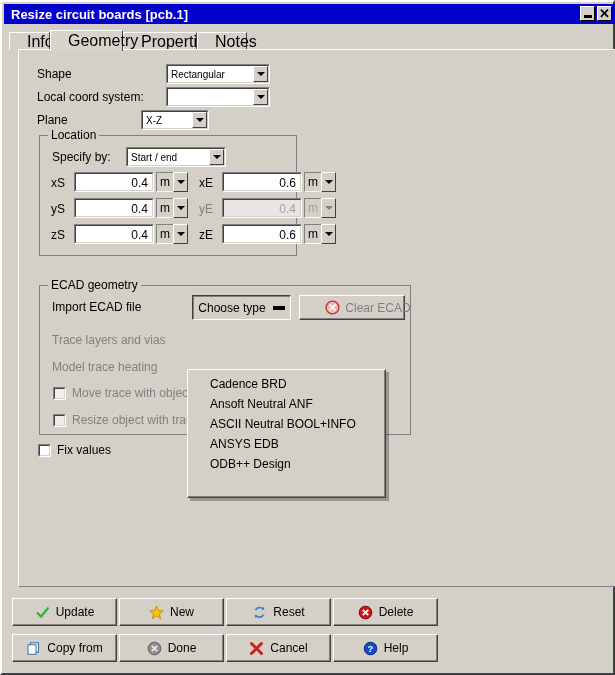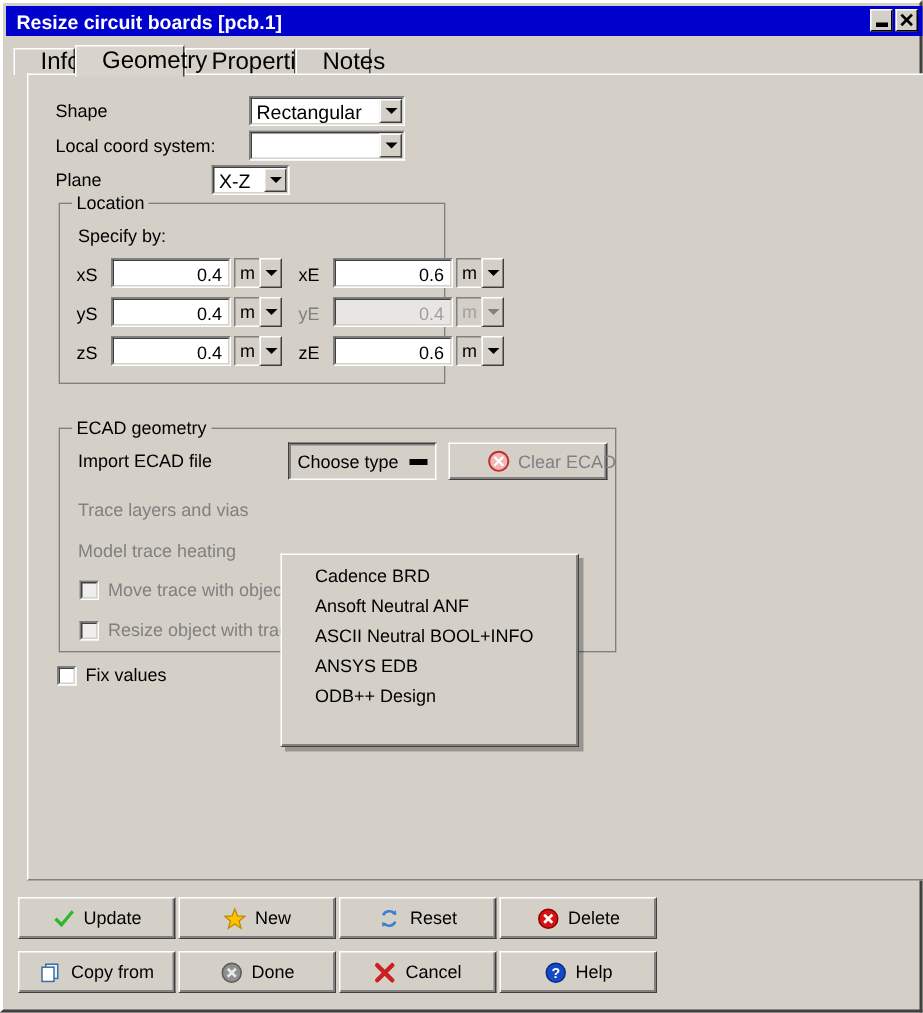--- a/index.html
+++ b/index.html
@@ -47,21 +47,21 @@
   .lbl.dis{color:#808080;}
   
   .combo{position:absolute;background:#fff;box-sizing:border-box;
     border-top:1px solid #808080;border-left:1px solid #808080;
     border-right:1px solid #ffffff;border-bottom:1px solid #ffffff;
     display:flex;align-items:center;}
   .combo .inner{position:absolute;left:0;top:0;right:0;bottom:0;
     border-top:1px solid #404040;border-left:1px solid #404040;
     border-right:1px solid #d4d0c8;border-bottom:1px solid #d4d0c8;
     display:flex;align-items:center;box-sizing:border-box;}
-  .combo .ctext{padding-left:3px;font-size:13px;white-space:nowrap;flex:1;overflow:hidden;}
+  .combo .ctext{padding-left:3px;font-size:10px;white-space:nowrap;flex:1;overflow:hidden;}
   .arrowbtn{width:15px;height:100%;background:#d4d0c8;flex:0 0 15px;
     border-top:1px solid #ffffff;border-left:1px solid #ffffff;
     border-right:1px solid #404040;border-bottom:1px solid #404040;
     box-sizing:border-box;display:flex;align-items:center;justify-content:center;}
   .arr{width:0;height:0;border-left:4px solid transparent;border-right:4px solid transparent;
     border-top:4px solid #000;}
   .arr.dis{border-top-color:#808080;}
   
   .tinput{position:absolute;background:#fff;box-sizing:border-box;
     border-top:1px solid #808080;border-left:1px solid #808080;
@@ -177,34 +177,42 @@
     <div class="combo" style="left:147px;top:37px;width:104px;height:20px;">
       <div class="inner">
         <span class="ctext"></span>
         <span class="arrowbtn">
             <i class="arr"></i>
           </span>
       </div>
     </div>
 
     <div class="lbl" style="left:18px;top:63px;">Plane</div>
-    <div class="combo" style="left:122px;top:60px;width:52px;height:20px;">
+    <div class="combo" style="left:122px;top:60px;width:68px;height:20px;">
       <div class="inner">
         <span class="ctext">X-Z</span>
         <span class="arrowbtn">
             <i class="arr"></i>
           </span>
       </div>
     </div>
 
     <div class="grp" style="left:20px;top:85px;width:258px;height:121px;">
       <div class="gin"></div>
       <span class="gtitle">Location</span>
 
       <div class="lbl" style="left:12px;top:14px;">Specify by:</div>
+      <div class="combo" style="left:86px;top:11px;width:100px;height:20px;">
+        <div class="inner">
+          <span class="ctext">Start / end</span>
+          <span class="arrowbtn">
+              <i class="arr"></i>
+            </span>
+        </div>
+      </div>
 
       <div class="lbl" style="left:11px;top:40px;">xS</div>
       <div class="tinput" style="left:34px;top:36px;width:80px;height:20px;">
         <div class="in2">0.4</div>
       </div>
       <div class="unit" style="left:116px;top:36px;width:32px;">
         <span class="ubox">m</span>
         <span class="arrowbtn">
             <i class="arr"></i>
           </span>

